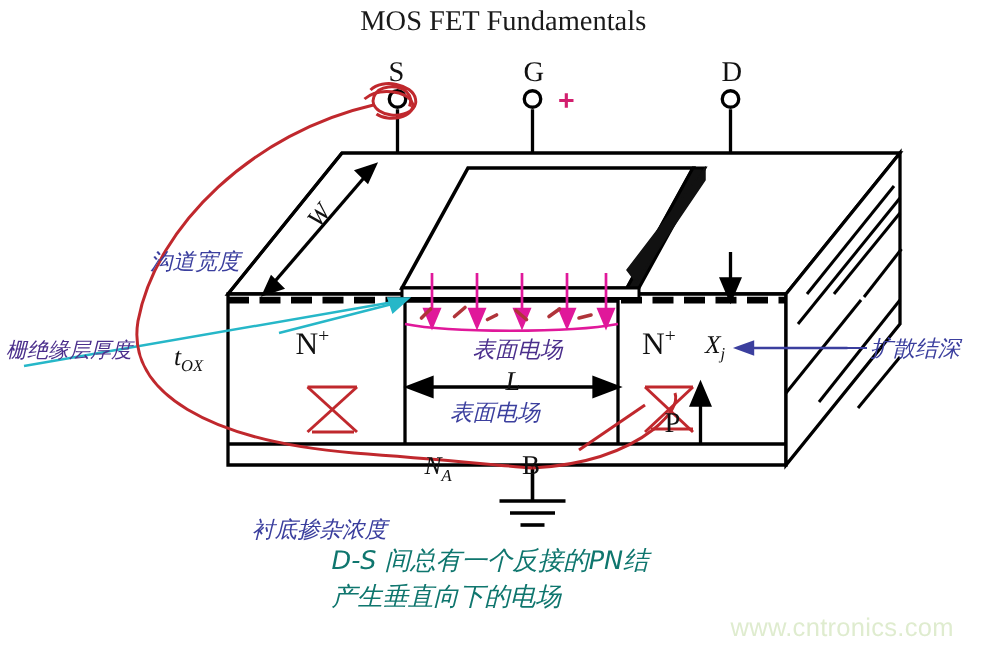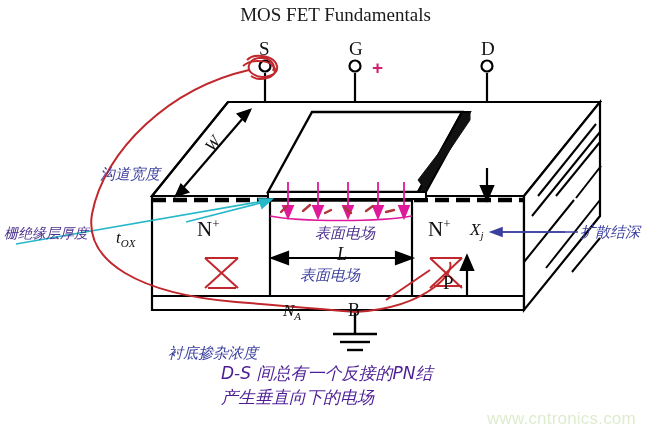--- a/index.html
+++ b/index.html
@@ -33,21 +33,21 @@
     font-style:italic;
   }
   .np{font-size:21px;color:#111;font-family:"Liberation Serif",serif;}
   .np sup{font-size:13px;}
   .ital{font-family:"Liberation Serif",serif;font-style:italic;font-size:17px;color:#111;}
   .ital sub{font-size:11px;font-style:italic;}
   .wlabel{
     font-family:"Liberation Serif",serif;font-style:italic;font-size:17px;color:#111;
   }
   .bottom-note{
-    font-size:17px;color:#4c1d95;
+    font-size:17px;color:#0f766e;
     font-family:"DejaVu Sans",sans-serif;
     font-style:italic;
   }
   #watermark{
     left:487px;top:409px;
     font-size:17px;
     color:#dfeccf;
     font-family:"Liberation Sans",sans-serif;
     letter-spacing:0.2px;
   }

